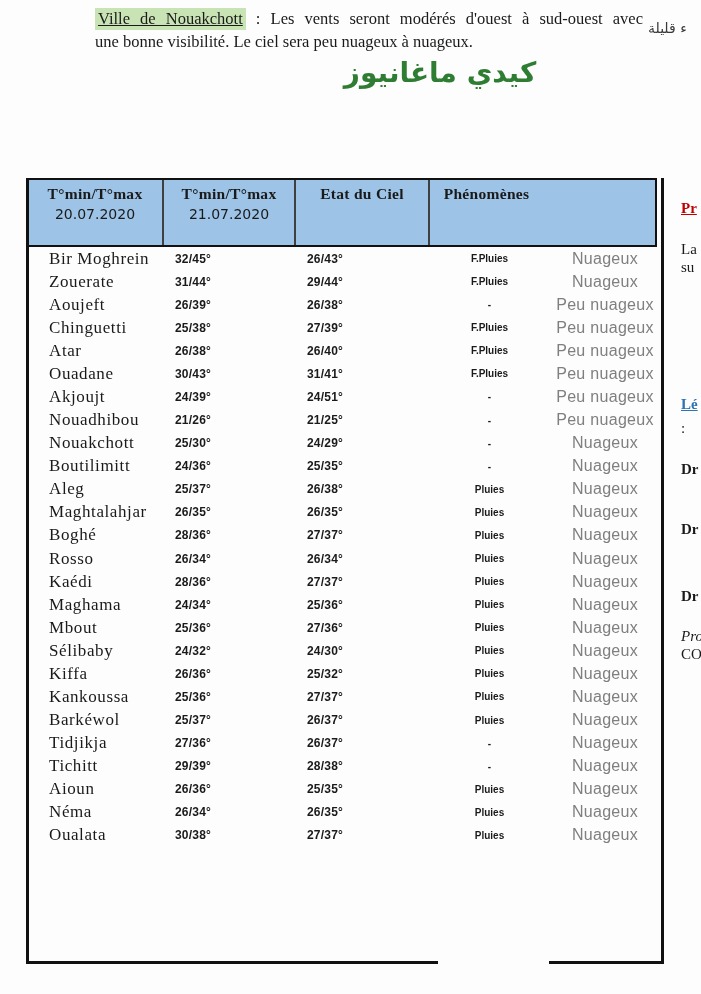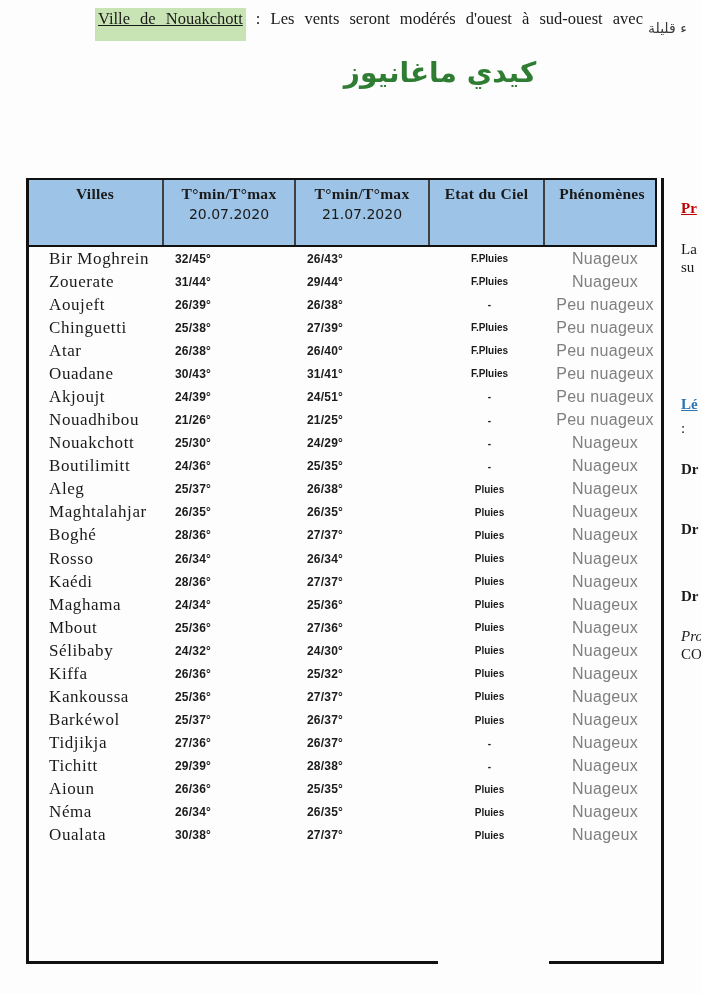--- a/index.html
+++ b/index.html
@@ -16,21 +16,21 @@
   
   .intro {
     position: absolute; left: 95px; top: 7px; width: 548px;
     font-size: 16.5px; line-height: 23px;
   }
   .intro-line1 { text-align: justify; text-align-last: justify; }
   .intro-line2 { text-align: left; }
   .hl {
     background: var(--highlight_green, #C9E4B4);
     text-decoration: underline;
-    padding: 1px 3px 13px 3px;
+    padding: 1px 3px 2px 3px;
   }
 
   
   .arabic-top {
     position: absolute; left: 648px; top: 20px; width: 70px;
     font-family: "DejaVu Sans", sans-serif;
     font-size: 14px; color: #3a3a3a; direction: rtl; text-align: left;
     white-space: nowrap;
   }
   .arabic-title {
@@ -129,32 +129,30 @@
   .frag-italic { font-style: italic; }
   .frag-plain  { }
 </style>
 </head>
 <body>
 
 <div class="page">
 
   <div class="intro">
     <div class="intro-line1"><span class="hl">Ville de Nouakchott</span><span> : Les vents seront modérés d'ouest à sud-ouest  avec</span></div>
+    <div class="intro-line2">une bonne visibilité. Le ciel sera peu nuageux à nuageux.</div>
   </div>
 
   <div class="arabic-top">ء قليلة</div>
 
   <div class="arabic-title">كيدي ماغانيوز</div>
 
 
   <div>
     <div class="thead" id="thead">
-        <div class="th">
-          <div class="th-label">Villes</div>
-        </div>
         <div class="th">
           <div class="th-label">T°min/T°max</div>
           <div class="th-date">20.07.2020</div>
         </div>
         <div class="th">
           <div class="th-label">T°min/T°max</div>
           <div class="th-date">21.07.2020</div>
         </div>
         <div class="th">
           <div class="th-label">Etat du Ciel</div>

